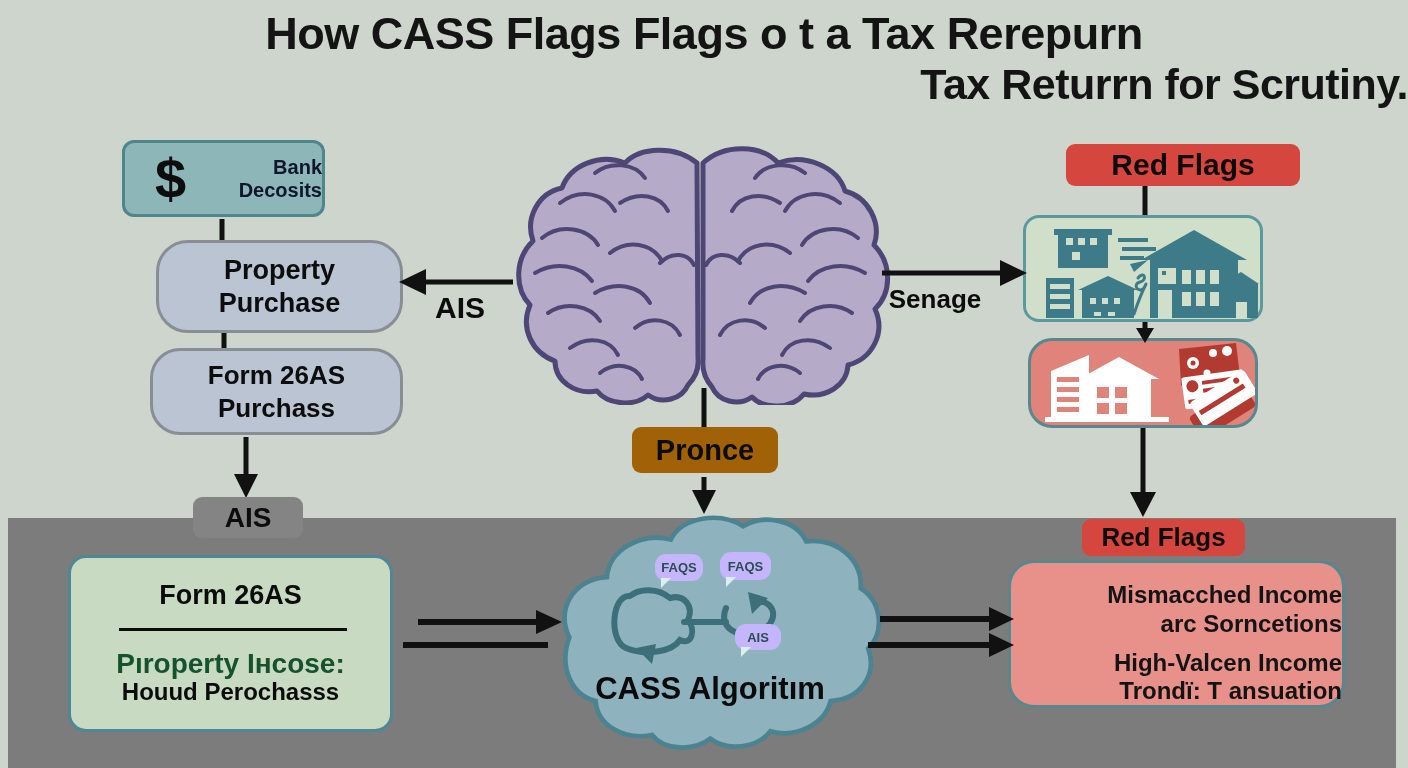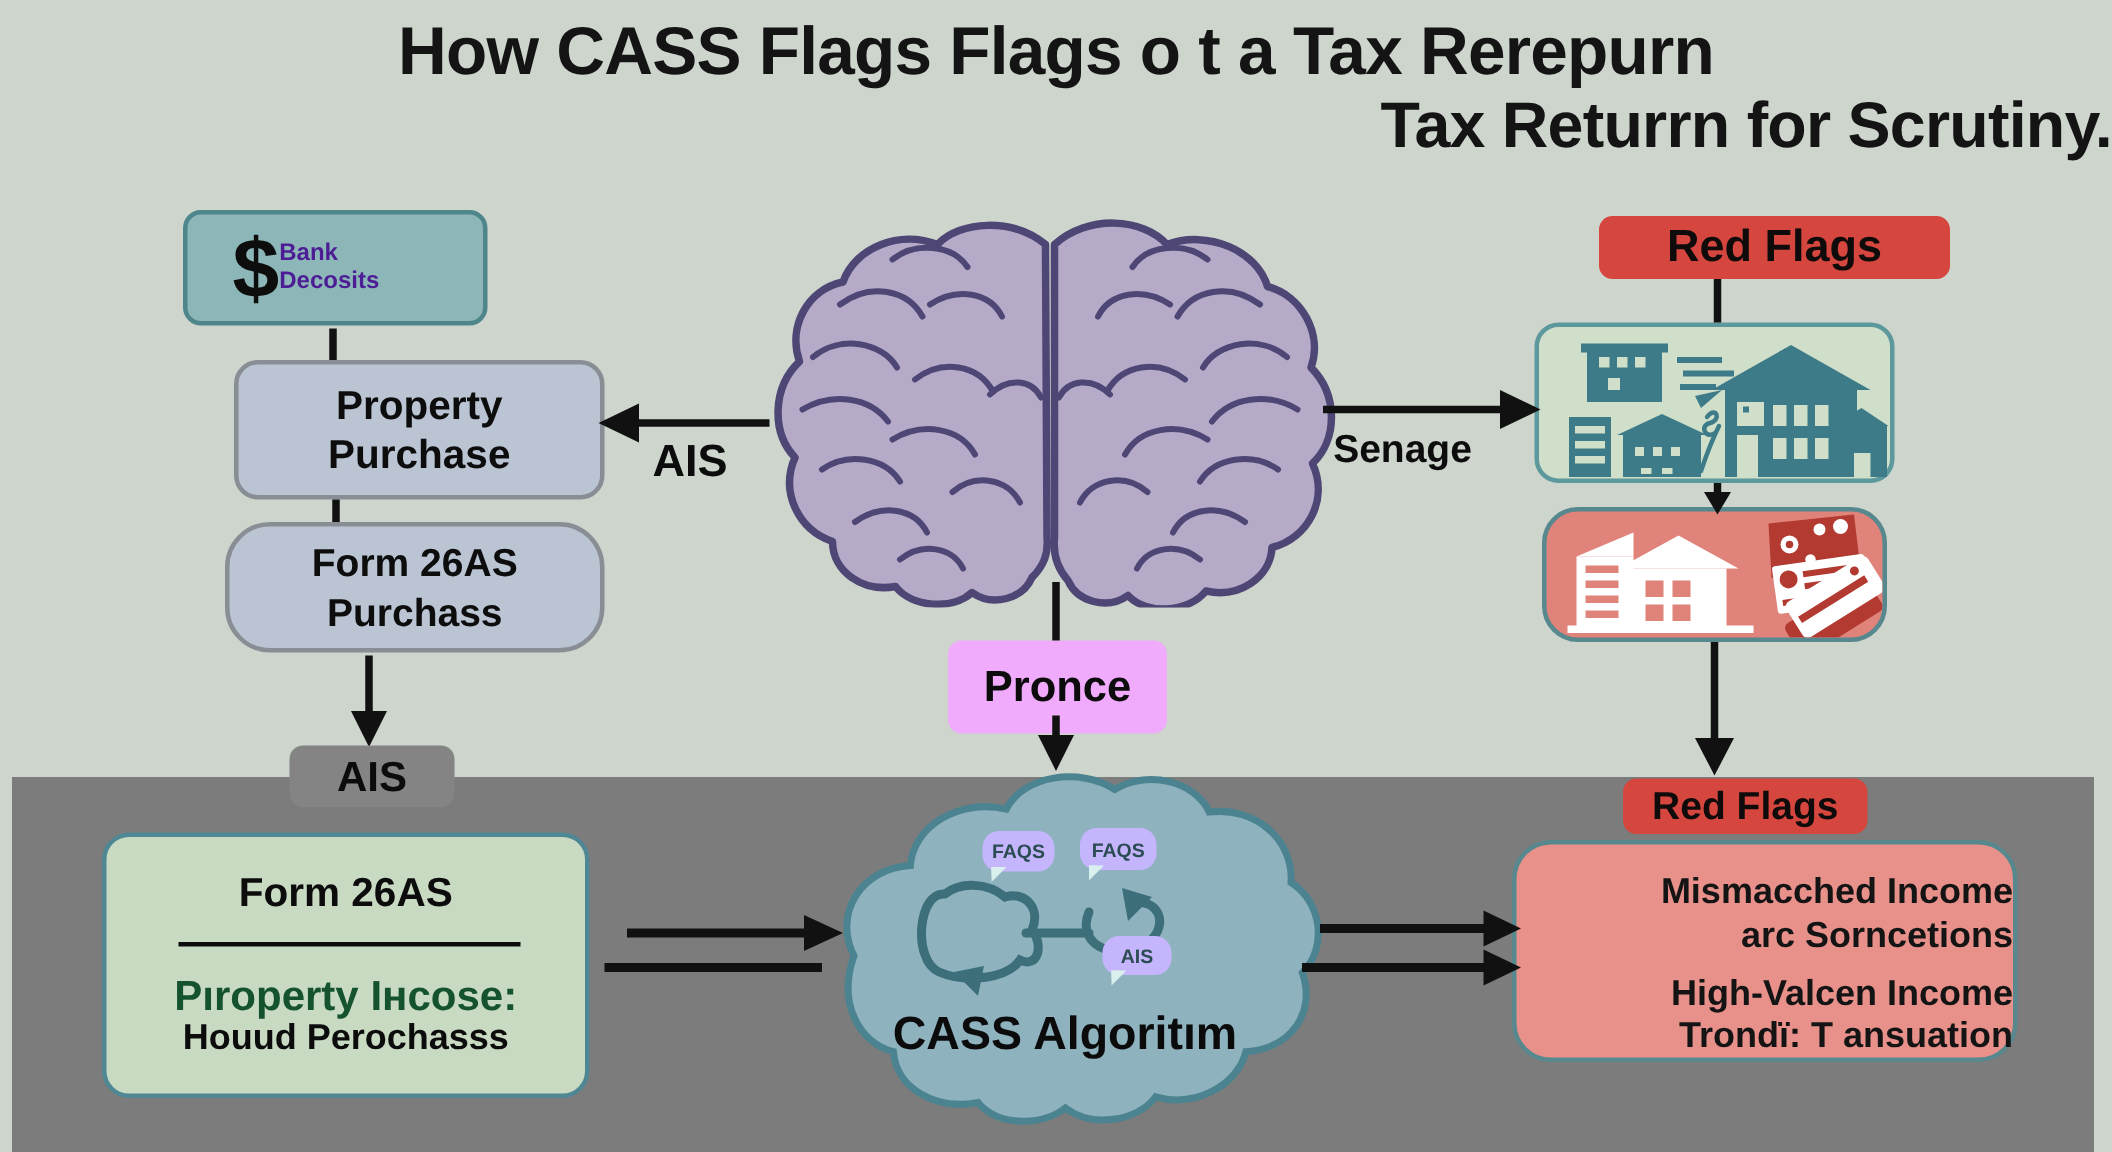--- a/index.html
+++ b/index.html
@@ -11,26 +11,26 @@
   }
   .dark-band { position:absolute; left:8px; top:518px; width:1388px; height:250px; background:#7c7c7c; }
   .abs { position:absolute; }
 
   .title-line1 { left:0; top:8px; width:100%; text-align:center; font-size:45px; font-weight:bold; color:#141414; letter-spacing:-0.5px; }
   .title-line2 { left:0; top:60px; width:100%; text-align:right; font-size:43px; font-weight:bold; color:#141414; letter-spacing:-0.5px; }
 
   
   .bank-box { left:122px; top:140px; width:203px; height:77px; background:#8db6b9; border:3px solid #4e868b; border-radius:12px; display:flex; align-items:center; }
   .dollar { font-size:56px; font-weight:bold; color:#0d0d0d; margin-left:30px; line-height:1; }
-  .bank-text { flex:1; text-align:left; font-size:16px; font-weight:bold; line-height:1.15; color:#4c1d95; }
-  .property-box { left:156px; top:240px; width:247px; height:93px; background:#bac4d3; border:3px solid #898e95; border-radius:16px; display:flex; flex-direction:column; justify-content:center; text-align:center; font-size:27px; font-weight:bold; line-height:1.2; color:#0d0d0d; }
+  .bank-text { flex:1; text-align:right; font-size:20px; font-weight:bold; line-height:1.15; color:#0f172a; }
+  .property-box { left:156px; top:240px; width:247px; height:93px; background:#bac4d3; border:3px solid #898e95; border-radius:32px; display:flex; flex-direction:column; justify-content:center; text-align:center; font-size:27px; font-weight:bold; line-height:1.2; color:#0d0d0d; }
   .form-box { left:150px; top:348px; width:253px; height:87px; background:#bac4d3; border:3px solid #898e95; border-radius:30px; display:flex; flex-direction:column; justify-content:center; text-align:center; font-size:26px; font-weight:bold; line-height:1.25; color:#0d0d0d; }
   .chip { background:#848484; border-radius:9px; color:#0c0c0c; font-weight:bold; display:flex; align-items:center; justify-content:center; }
   .ais-chip { left:193px; top:497px; width:110px; height:41px; font-size:28px; }
-  .pronce-chip { left:632px; top:427px; width:146px; height:62px; font-size:29px; background:#f0abfc; }
+  .pronce-chip { left:632px; top:427px; width:146px; height:46px; font-size:29px; background:#a16207; }
 
   .ais-arrow-label { left:418px; top:291px; width:84px; text-align:center; font-size:30px; font-weight:bold; color:#0c0c0c; }
   .senage-label { left:878px; top:284px; width:114px; text-align:center; font-size:26px; font-weight:bold; color:#0c0c0c; }
 
   
   .redflag-banner { background:#d5463e; border-radius:9px; color:#100b0b; font-weight:bold; display:flex; align-items:center; justify-content:center; }
   .redflags-top { left:1066px; top:144px; width:234px; height:42px; font-size:30px; }
   .redflags-bottom { left:1082px; top:519px; width:163px; height:37px; font-size:26px; z-index:3; }
   .green-box-top { left:1023px; top:215px; width:240px; height:107px; background:#cfdfca; border:3px solid #5d989c; border-radius:16px; }
   .pink-box-top { left:1028px; top:338px; width:230px; height:90px; background:#e0837b; border:3px solid #57888e; border-radius:24px; overflow:hidden; }

